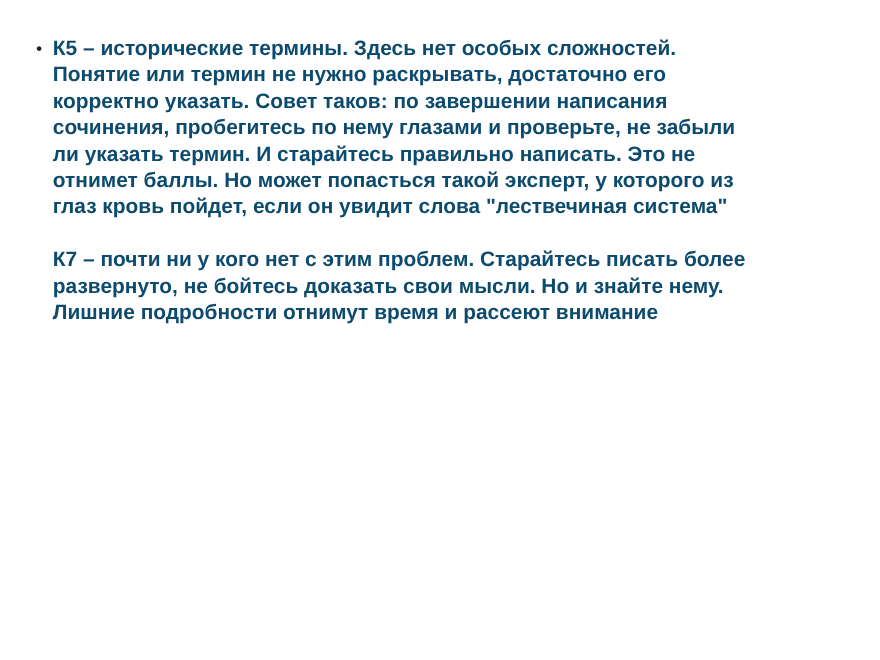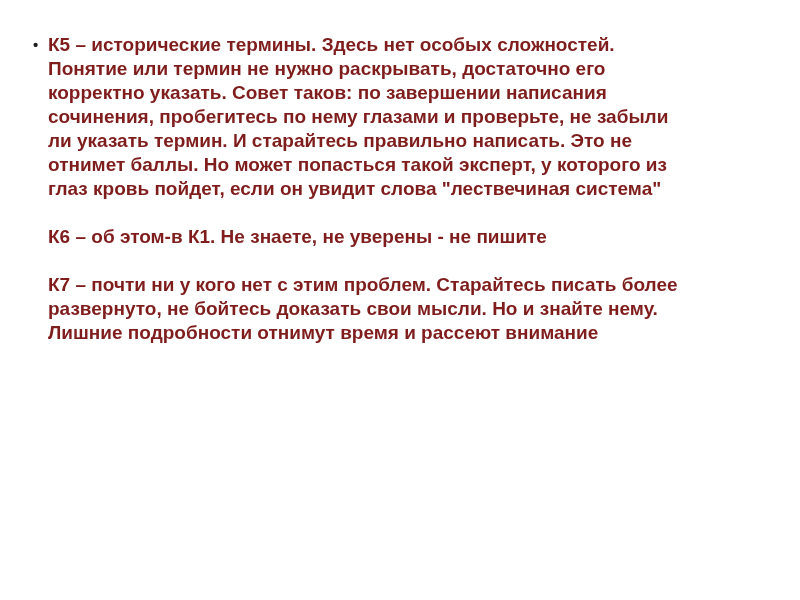--- a/index.html
+++ b/index.html
@@ -37,21 +37,21 @@
   .text-column {
     flex: 1 1 auto;
     min-width: 0;
   }
   .para {
     margin: 0 0 24px 0;
     font-family: "Liberation Sans", sans-serif;
     font-weight: bold;
     font-size: 19px;
     line-height: 24px;
-    color: #7f1d1d;
+    color: #0c4a6e;
     white-space: pre;
     letter-spacing: 0px;
   }
   .para:last-child {
     margin-bottom: 0;
   }
 </style>
 </head>
 <body>
 
@@ -59,19 +59,18 @@
   <div class="bullet-item">
     <span class="bullet-marker">•</span>
     <div class="text-column">
       <p class="para">К5 – исторические термины. Здесь нет особых сложностей.
 Понятие или термин не нужно раскрывать, достаточно его
 корректно указать. Совет таков: по завершении написания
 сочинения, пробегитесь по нему глазами и проверьте, не забыли
 ли указать термин. И старайтесь правильно написать. Это не
 отнимет баллы. Но может попасться такой эксперт, у которого из
 глаз кровь пойдет, если он увидит слова "лествечиная система"</p>
-      <p class="para">К6 – об этом-в К1. Не знаете, не уверены - не пишите</p>
       <p class="para">К7 – почти ни у кого нет с этим проблем. Старайтесь писать более
 развернуто, не бойтесь доказать свои мысли. Но и знайте нему.
 Лишние подробности отнимут время и рассеют внимание</p>
     </div>
   </div>
 </div>
 
 </body></html>

